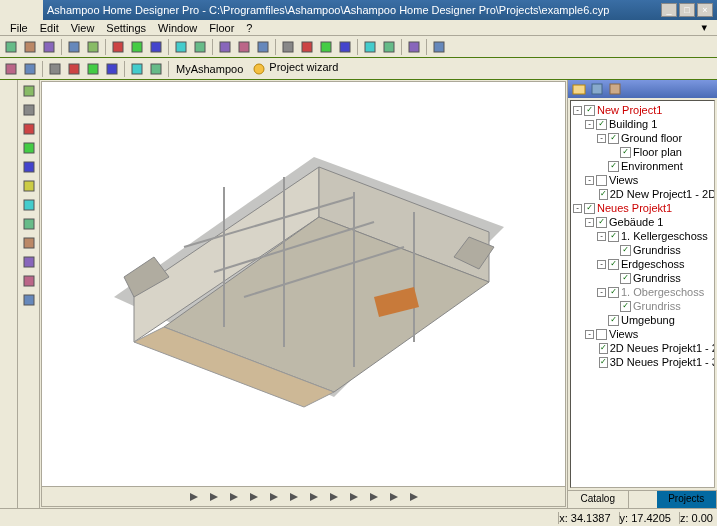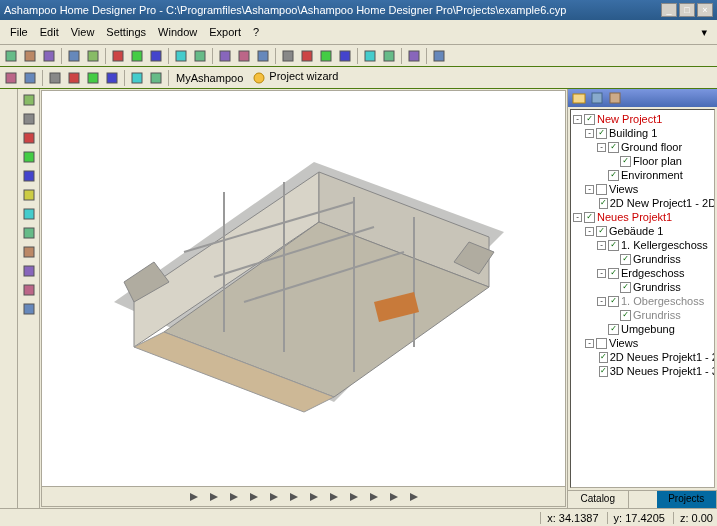--- a/index.html
+++ b/index.html
@@ -1,21 +1,21 @@
 <!DOCTYPE html>
 <html><head>
 <meta charset="utf-8">
 <style>
 * { margin: 0; padding: 0; box-sizing: border-box; font-family: Tahoma, sans-serif; font-size: 11px; }
 body { width: 717px; height: 526px; background: #ece9d8; display: flex; flex-direction: column; overflow: hidden; }
-.titlebar { height: 20px; background: linear-gradient(#3a6ea5,#2a5a8a); color: #fff; display: flex; align-items: center; padding: 0 4px; }
+.titlebar { height: 20px; background: linear-gradient(#3a6ea5,#2a5a8a); color: #fff; display: flex; align-items: center; padding: 0 4px; margin-left: 43px; }
 .titlebar .title { flex: 1; font-size: 11px; white-space: nowrap; overflow: hidden; }
 .winbtns { display: flex; gap: 2px; }
 .winbtn { width: 16px; height: 14px; background: #d4d0c8; border: 1px solid #888; display: flex; align-items: center; justify-content: center; font-size: 9px; cursor: pointer; }
-.menubar { height: 25px; background: #ece9d8; display: flex; align-items: center; padding: 0 4px; border-bottom: 1px solid #aca899; }
+.menubar { height: 16px; background: #ece9d8; display: flex; align-items: center; padding: 0 4px; border-bottom: 1px solid #aca899; }
 .menubar span { padding: 2px 6px; cursor: pointer; }
 .menubar .spacer { flex: 1; }
 .toolbar { height: 22px; background: #ece9d8; border-bottom: 1px solid #4d7c0f; display: flex; align-items: center; padding: 0 2px; gap: 1px; }
 .tbtn { width: 18px; height: 18px; border: 1px solid transparent; display: flex; align-items: center; justify-content: center; cursor: pointer; }
 .tbtn svg { width: 14px; height: 14px; }
 .tsep { width: 1px; height: 16px; background: #aca899; margin: 0 2px; }
 .tlabel { padding: 0 4px; cursor: pointer; }
 .mainarea { flex: 1; display: flex; overflow: hidden; }
 .lefttools { width: 22px; background: #ece9d8; border-right: 1px solid #aca899; display: flex; flex-direction: column; padding: 2px 0; gap: 1px; }
 .lefttools .tbtn { width: 18px; height: 18px; margin: 0 auto; }
@@ -30,42 +30,42 @@
 .tree { flex: 1; background: #fff; border: 1px inset #aca899; margin: 2px; overflow: auto; padding: 2px; }
 .tnode { white-space: nowrap; line-height: 14px; display: flex; align-items: center; gap: 2px; }
 .tnode .tog { width: 9px; height: 9px; border: 1px solid #888; display: inline-flex; align-items: center; justify-content: center; font-size: 8px; cursor: pointer; }
 .tnode .chk { width: 11px; height: 11px; border: 1px solid #888; background: #fff; display: inline-flex; align-items: center; justify-content: center; font-size: 8px; color: #060; cursor: pointer; }
 .tnode .lbl { cursor: pointer; }
 .red { color: #c00; }
 .gray { color: #888; }
 .rtabs { height: 18px; display: flex; border-top: 1px solid #aca899; gap: 28px; }
 .rtab { flex: 1; text-align: center; padding: 2px; border-right: 1px solid #aca899; cursor: pointer; font-size: 10px; }
 .statusbar { height: 18px; background: #ece9d8; border-top: 1px solid #aca899; display: flex; align-items: center; justify-content: flex-end; padding: 0 4px; gap: 8px; }
-.statusbar span { border-left: 1px solid #aca899; padding-left: 6px; }
+.statusbar span { border-left: 1px solid #aca899; }
 .tree .d1{padding-left:12px}.tree .d2{padding-left:24px}.tree .d3{padding-left:36px}
 </style>
 </head>
 <body>
 
 <div class="titlebar">
   <span class="title">Ashampoo Home Designer Pro - C:\Programfiles\Ashampoo\Ashampoo Home Designer Pro\Projects\example6.cyp</span>
   <div class="winbtns">
     <div class="winbtn">_</div>
     <div class="winbtn">□</div>
     <div class="winbtn">×</div>
   </div>
 </div>
 
 <div class="menubar">
   <span>File</span>
   <span>Edit</span>
   <span>View</span>
   <span>Settings</span>
   <span>Window</span>
-  <span>Export</span>
+  <span>Floor</span>
   <span>?</span>
   <span class="spacer"></span>
   <span>▾</span>
 </div>
 
 <div class="toolbar" id="tb1">
     <div class="tbtn">
       <svg viewBox="0 0 14 14">
         <rect x="2" y="2" width="10" height="10" fill="#6b8" stroke="#555"></rect>
       </svg>

